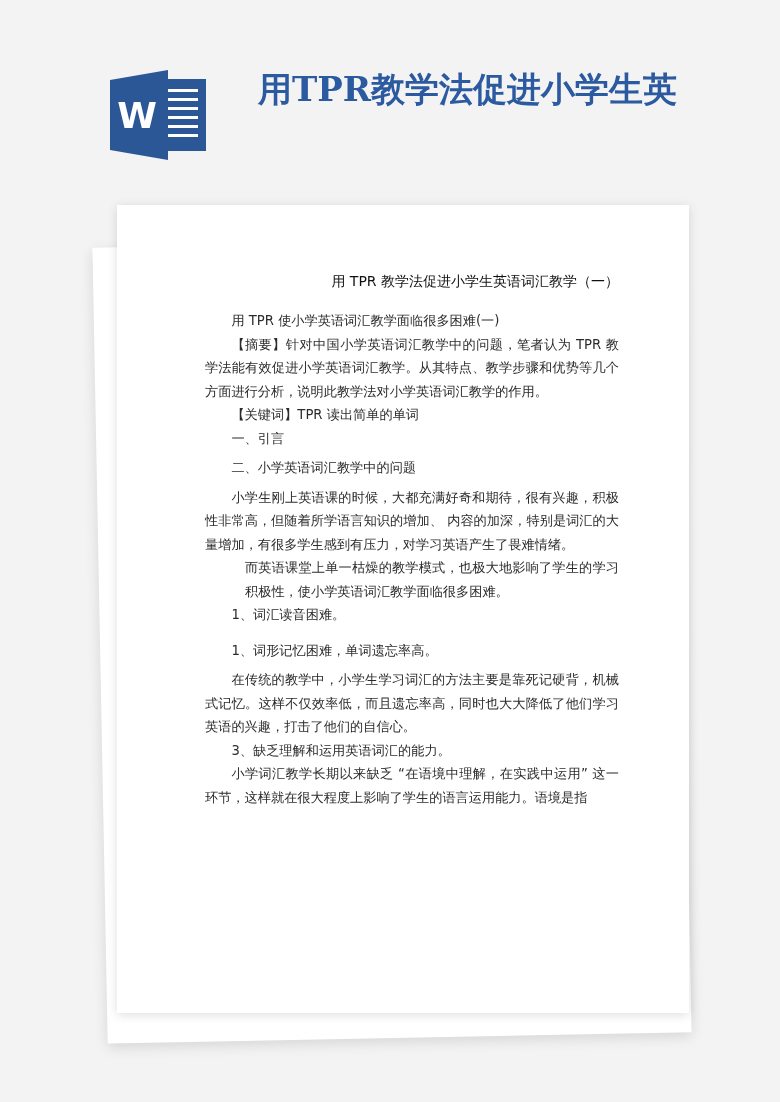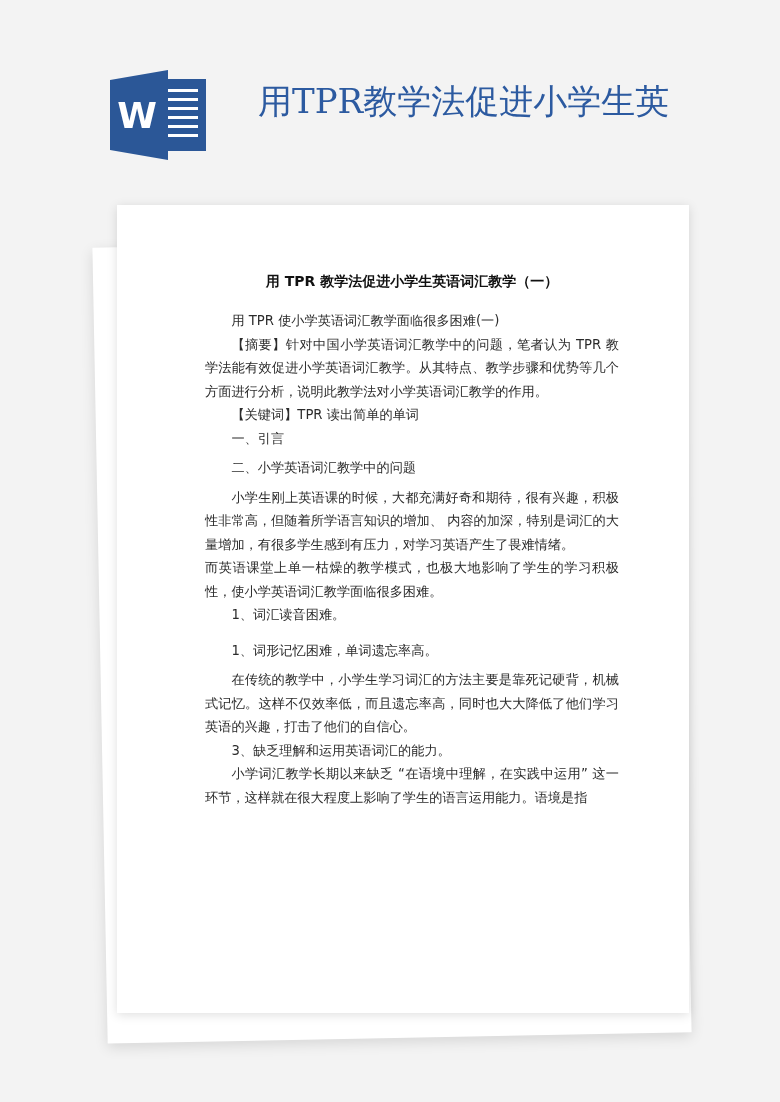--- a/index.html
+++ b/index.html
@@ -4,46 +4,46 @@
 <style>
   html, body { margin:0; padding:0; }
   body {
     width:780px; height:1102px; position:relative; overflow:hidden;
     background:#f3f3f3;
     font-family:"DejaVu Sans","Liberation Sans",sans-serif;
   }
   .header { position:absolute; left:0; top:0; width:780px; height:190px; }
   .word-icon { position:absolute; left:110px; top:70px; width:98px; height:90px; }
   .doc-title {
-    position:absolute; left:258px; top:74px; width:420px;
+    position:absolute; left:258px; top:62px; width:420px;
     font-family:"DejaVu Serif","Liberation Serif",serif;
-    font-size:34px; line-height:54px; font-weight:normal; color:#2c5aa0;
+    font-size:34px; line-height:54px; font-weight:bold; color:#2c5aa0;
     letter-spacing:0px;
   }
   .page-back {
     position:absolute; left:100px; top:242px; width:584px; height:796px;
     background:#fff; transform:rotate(-1.1deg); transform-origin:center;
     box-shadow:0 4px 14px rgba(0,0,0,0.12);
   }
   .page {
     position:absolute; left:117px; top:205px; width:572px; height:808px;
     background:#fff; box-shadow:0 2px 10px rgba(0,0,0,0.13);
     box-sizing:border-box; padding:0;
   }
   .page-content {
     position:absolute; left:88px; top:62px; width:414px;
     font-family:"DejaVu Sans","Liberation Sans",sans-serif;
     color:#2b2b2b; font-size:13.2px; line-height:23.5px;
   }
   .page-heading {
-    text-align:center; font-weight:bold; font-size:14px; color:#111;
+    text-align:right; font-weight:normal; font-size:14px; color:#111;
     margin:0 0 14px 0; line-height:28px;
   }
   .p { margin:0; text-indent:2em; text-align:justify; }
-  .p.noind { text-indent:0; }
+  .p.noind { text-indent:0;margin-left:40px; }
   .gap { height:6px; }
 </style>
 </head>
 <body>
 
 <div class="header">
   <div class="word-icon">
     <svg width="98" height="90" viewBox="0 0 98 90">
       <rect x="48" y="9" width="48" height="72" fill="#2b5797"></rect>
       <g fill="#ffffff">

